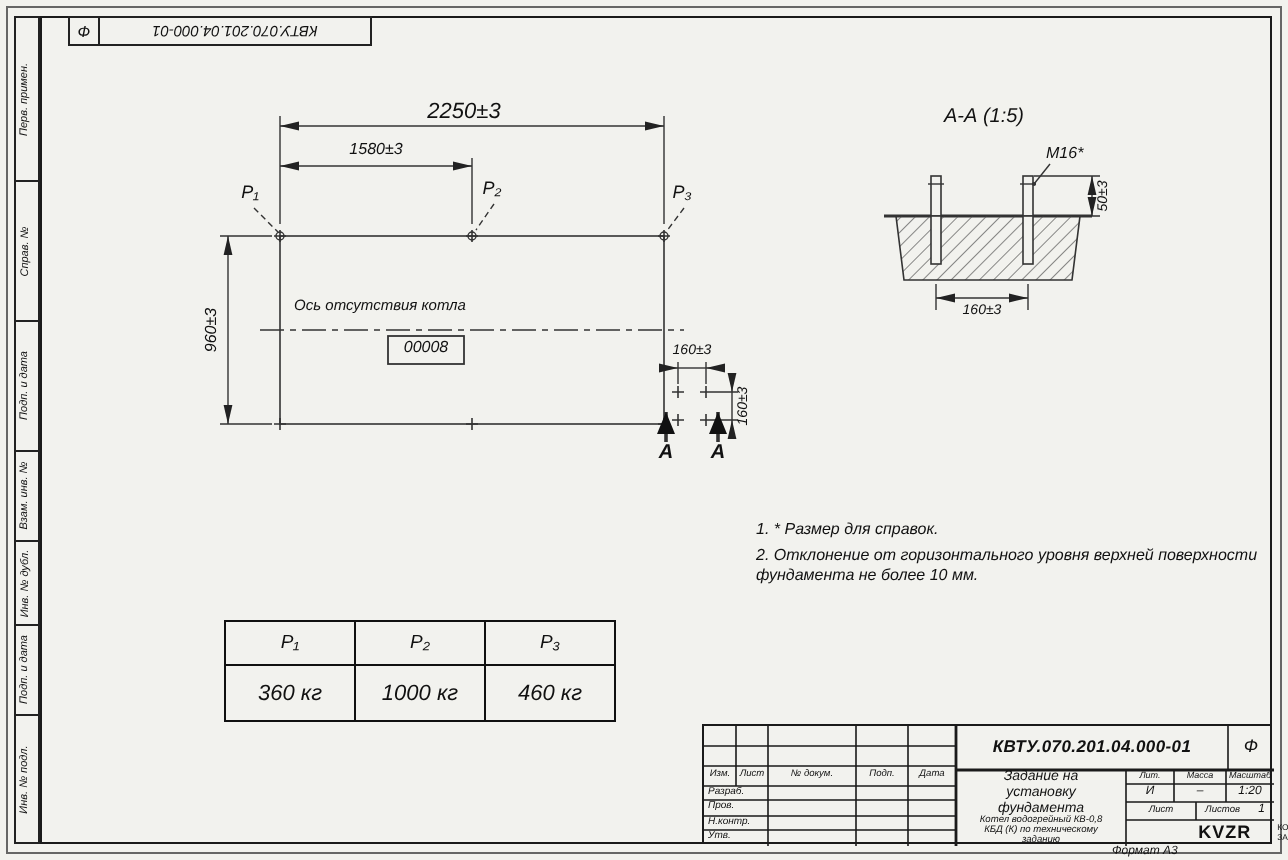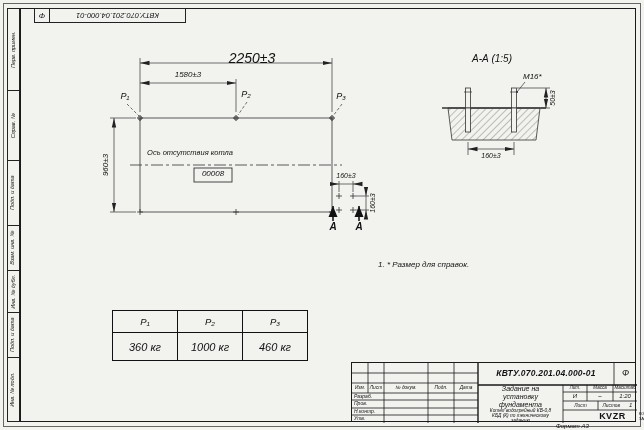--- a/index.html
+++ b/index.html
@@ -149,39 +149,40 @@
       <circle cx="517" cy="92" r="1" fill="#333" stroke="none"></circle>
 
       <path stroke-width="0.7" d="M468,142V155 M514,142V155"></path>
       <line x1="468" y1="149" x2="514" y2="149" stroke-width="0.7" marker-start="url(#arr)" marker-end="url(#arr)"></line>
 
       <path stroke-width="0.7" d="M517,88H550 M541,108H550"></path>
       <line x1="546" y1="88" x2="546" y2="108" stroke-width="0.7" marker-start="url(#arr)" marker-end="url(#arr)"></line>
     </g>
   </svg>
 
-  <div class="dt c" style="left:252px;top:51px;font-size:14px">2250±3</div>
+  <div class="dt c" style="left:232px;top:51px;font-size:11px">2250±3</div>
   <div class="dt c" style="left:188px;top:71px;font-size:8px">1580±3</div>
   <div class="dt r" style="left:106px;top:165px;font-size:8px">960±3</div>
   <div class="dt c" style="left:125px;top:92px;font-size:9px">P₁</div>
   <div class="dt c" style="left:246px;top:90px;font-size:9px">P₂</div>
   <div class="dt c" style="left:341px;top:92px;font-size:9px">P₃</div>
   <div class="dt c" style="left:190px;top:149px;font-size:7.5px">Ось отсутствия котла</div>
   <div class="dt c" style="left:213px;top:170px;font-size:8px">00008</div>
   <div class="dt c" style="left:346px;top:172px;font-size:7px">160±3</div>
   <div class="dt r" style="left:372px;top:203px;font-size:7px">160±3</div>
   <div class="dt c bold" style="left:333px;top:222px;font-size:10px">А</div>
   <div class="dt c bold" style="left:359px;top:222px;font-size:10px">А</div>
   <div class="dt c" style="left:492px;top:54px;font-size:10px">А-А (1:5)</div>
   <div class="dt" style="left:523px;top:73px;font-size:8px">М16*</div>
   <div class="dt c" style="left:491px;top:152px;font-size:7px">160±3</div>
   <div class="dt r" style="left:552px;top:98px;font-size:7px">50±3</div>
 
   <div class="notes">
     <div class="note">1. * Размер для справок.</div>
+    <div class="note">2. Отклонение от горизонтального уровня верхней поверхности фундамента не более 10 мм.</div>
   </div>
 
   <table class="load-table">
     <tbody>
         <tr class="hd">
       <td>P₁</td>
       <td>P₂</td>
       <td>P₃</td>
     </tr>
     <tr class="vl">

